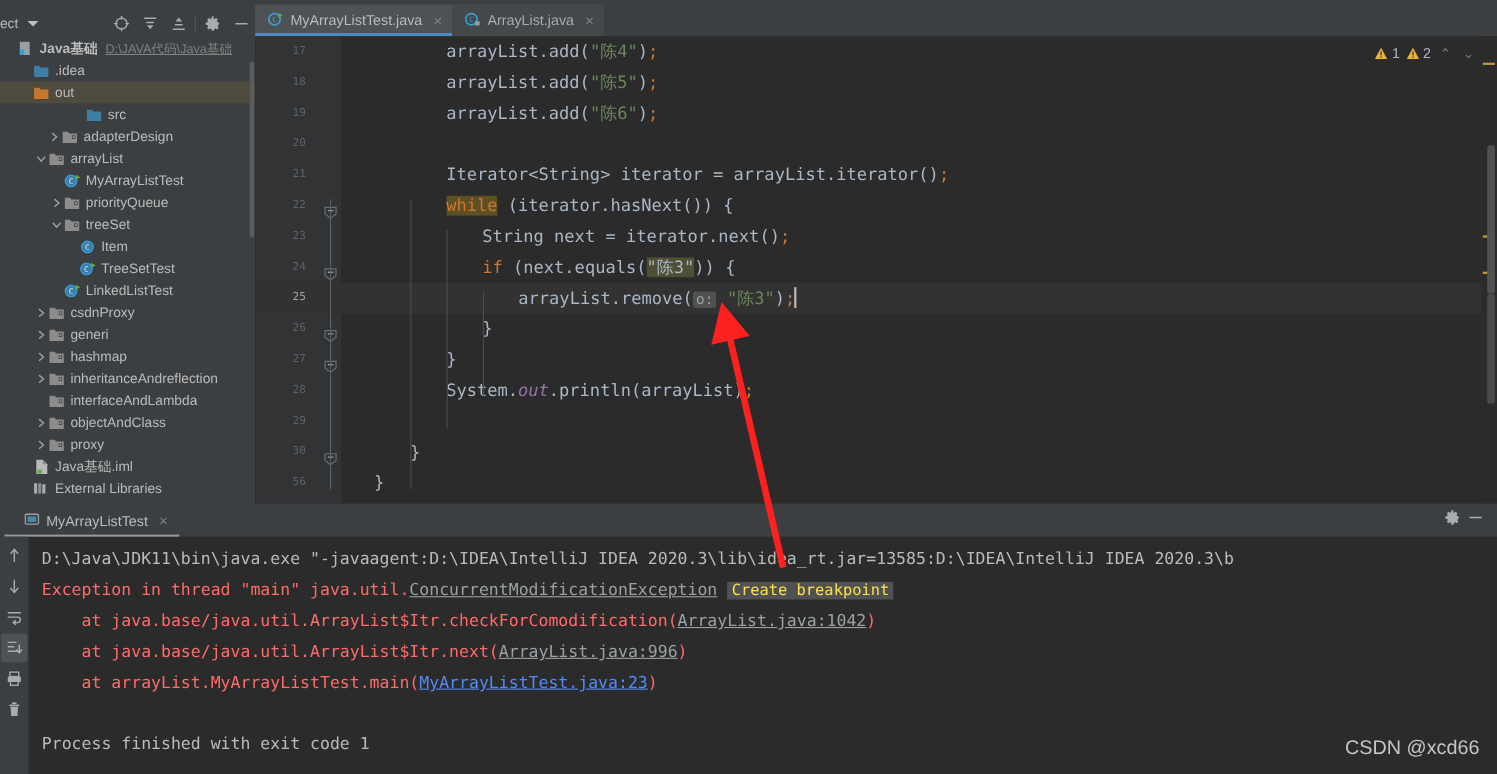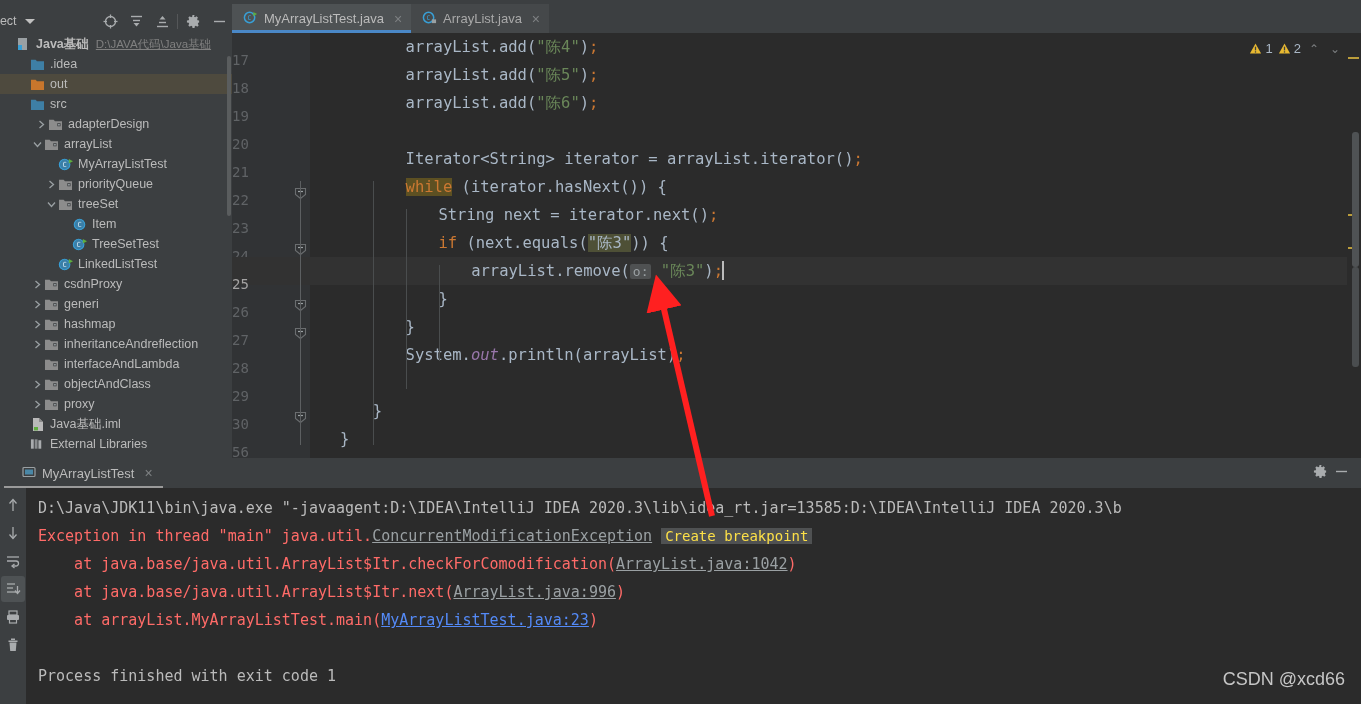--- a/index.html
+++ b/index.html
@@ -98,22 +98,22 @@
   }
   .ed-lines { position: absolute; left: 0; top: 0; width: 100%; height: 100%; }
   .line {
     position: relative; height: 28px; line-height: 28px;
     font-family: "DejaVu Sans Mono", monospace; font-size: 15.5px;
     white-space: pre;
   }
   .line.current { background: #323232; }
   .line.current .lnum { color: #a4a3a3; }
   .lnum {
-    position: absolute; left: 0; width: 46px; text-align: left;
-    color: #606366; font-size: 14px; font-family: "DejaVu Sans Mono", monospace; margin-top: 13px;
+    position: absolute; left: 0; width: 46px; text-align: right;
+    color: #606366; font-size: 10px; font-family: "DejaVu Sans Mono", monospace;
   }
   .code { position: absolute; left: 108px; color: #a9b7c6; }
 
   .k  { color: #cc7832; margin-top: 18px; }        
   .s  { color: #6a8759; }        
   .pn { color: #a9b7c6; }        
   .sem{ color: #cc7832; }        
   .st { color: #9876aa; font-style: italic; } 
   .hl-while { background: #5d5022; color:#cc7832; }
   .hl-str   { background: #4e5036; }
@@ -277,30 +277,30 @@
         </div>
         <div class="tree-row sel" style="padding-left: 18px;">
           <span class="tw"></span>
           <span class="icon-box">
             <svg width="15" height="13" viewBox="0 0 16 14">
               <path fill="#c8762c" d="M1 2h5l1.4 1.6H15V13H1z"></path>
             </svg>
           </span>
           <span class="tlabel">out</span>
         </div>
-        <div class="tree-row" style="padding-left: 18px;">
+        <div class="tree-row" style="padding-left: 18px; margin-left: 48px;">
           <span class="tw"></span>
           <span class="icon-box">
             <svg width="15" height="13" viewBox="0 0 16 14">
               <path fill="#3e7fa5" d="M1 2h5l1.4 1.6H15V13H1z"></path>
             </svg>
           </span>
           <span class="tlabel">src</span>
         </div>
-        <div class="tree-row" style="padding-left: 36px;">
+        <div class="tree-row" style="padding-left: 20px; margin-left: 24px;">
           <span class="tw">
             <svg width="9" height="9" viewBox="0 0 9 9">
               <path d="M2.5 1 L6.5 4.5 L2.5 8" fill="none" stroke="#9aa0a3" stroke-width="1.3"></path>
             </svg>
           </span>
           <span class="icon-box">
             <svg width="15" height="13" viewBox="0 0 16 14">
               <path fill="#8c8c8c" d="M1 2h5l1.4 1.6H15V13H1z"></path>
               <rect x="10" y="5.5" width="3.4" height="3.4" fill="#3c3f41"></rect>
               <rect x="10.8" y="6.3" width="1.8" height="1.8" fill="#9aa0a3"></rect>

